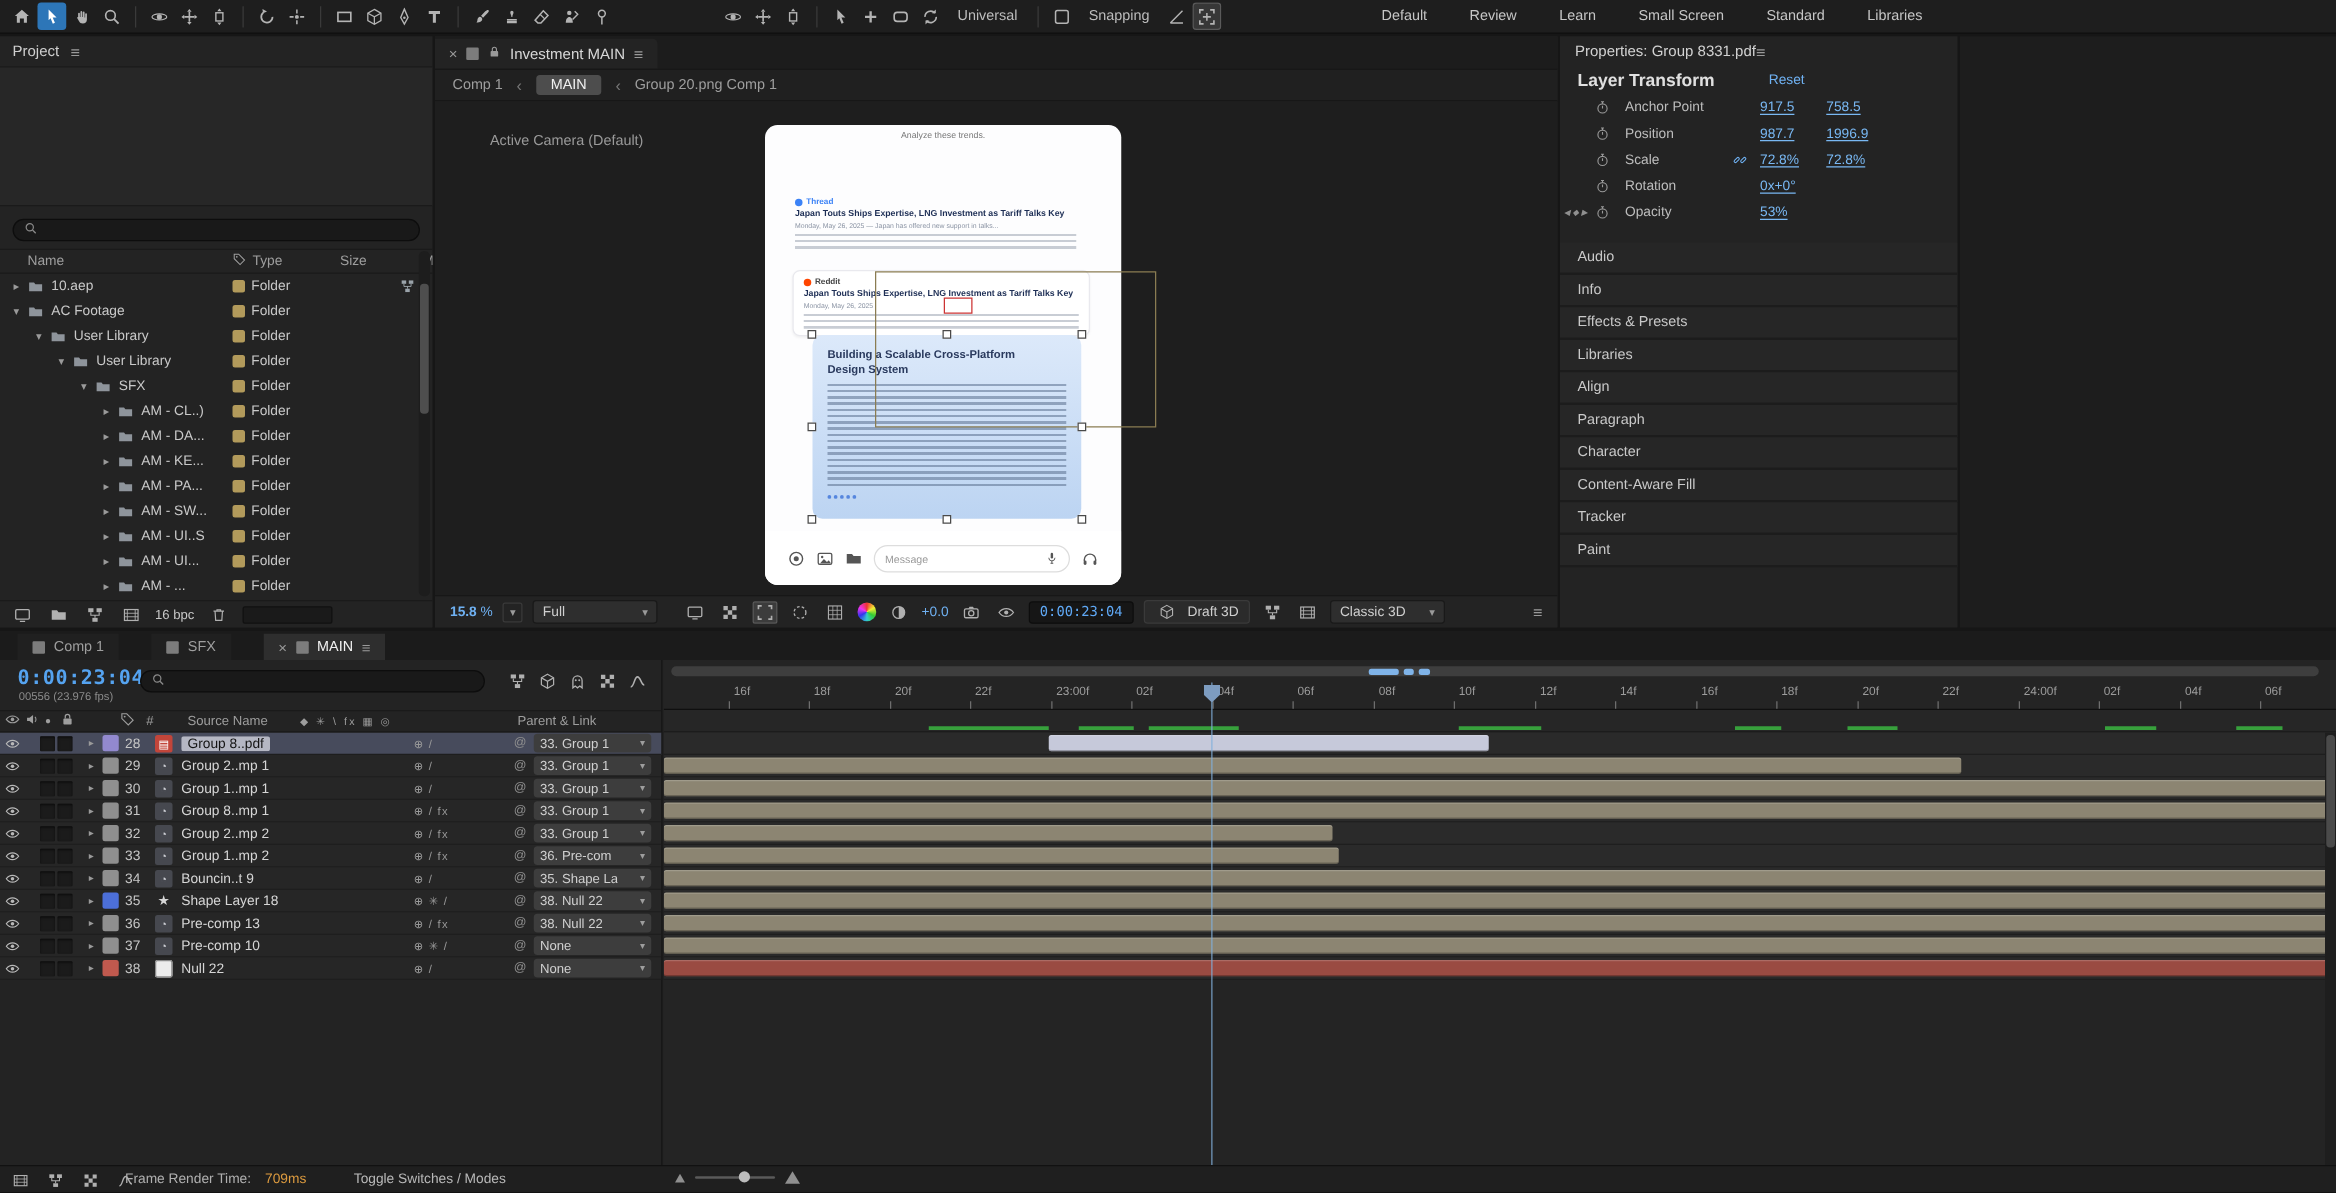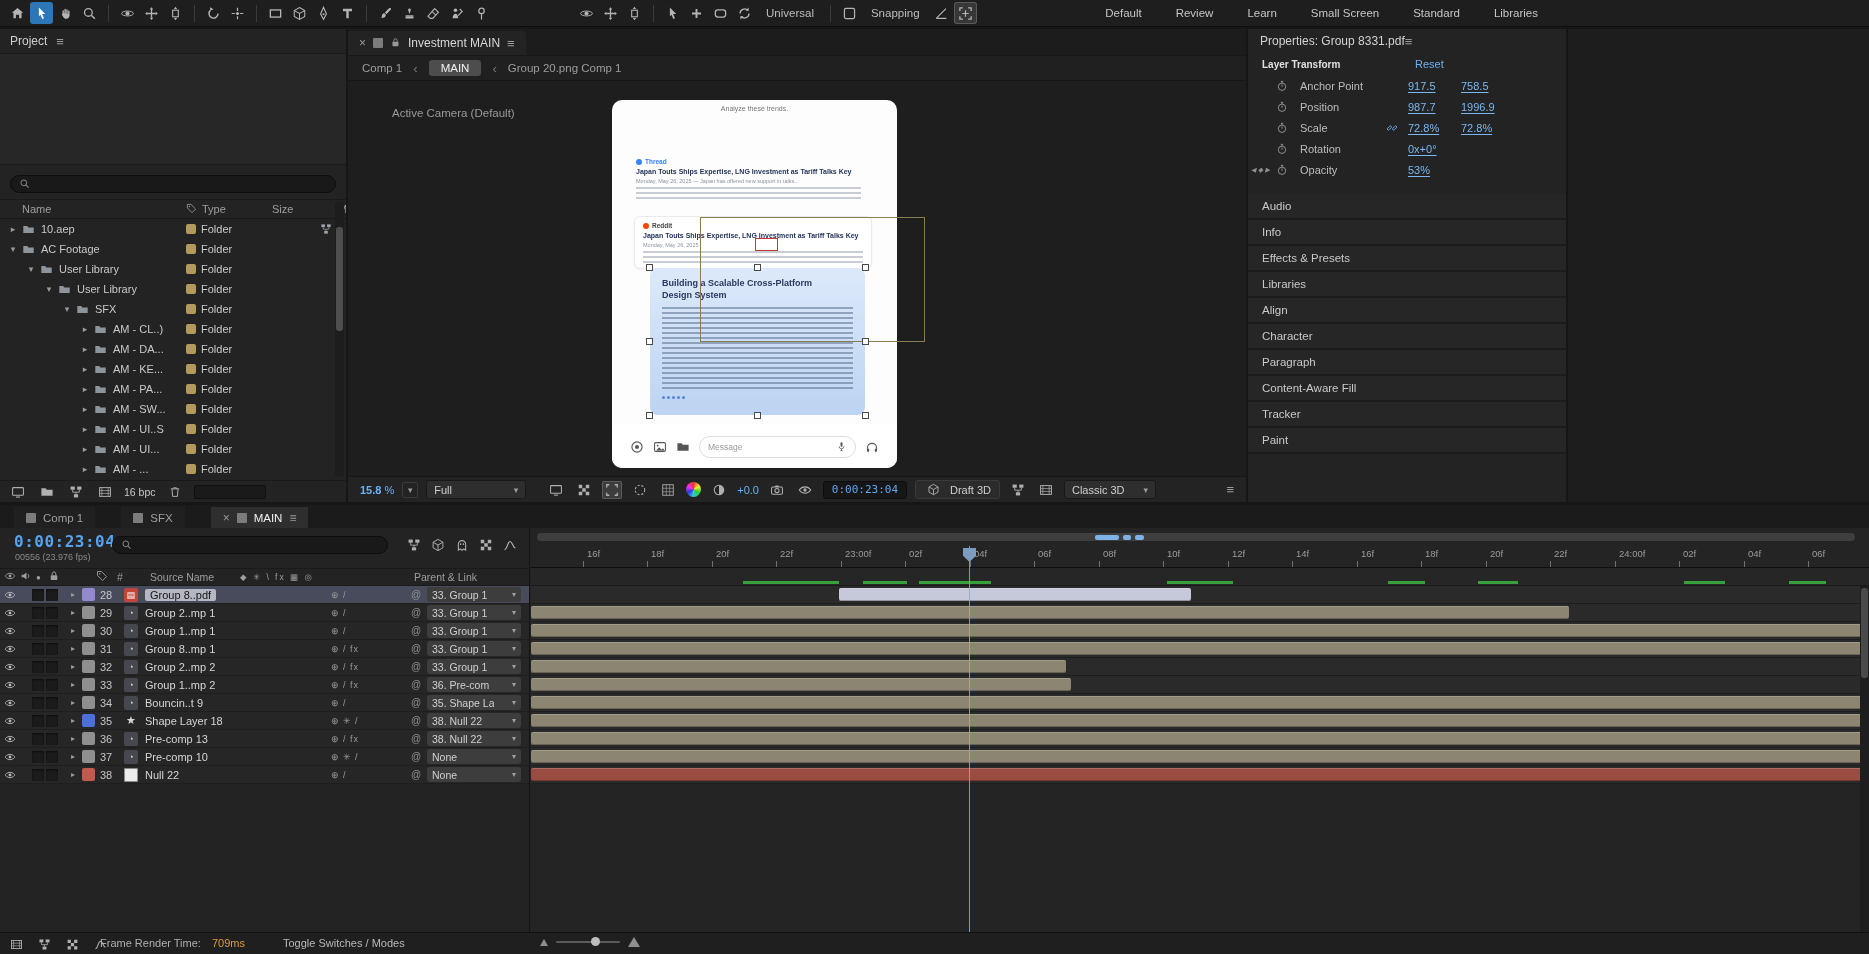--- a/index.html
+++ b/index.html
@@ -112,21 +112,21 @@
   .tcwell{min-width:84px;height:18px;background:#161616;border:1px solid #0d0d0d;border-radius:3px;color:#5fa8f5;display:inline-flex;align-items:center;justify-content:center;font-family:"DejaVu Sans Mono",monospace;font-size:11px;padding:0 6px}
   .d3btn{height:19px;display:inline-flex;align-items:center;gap:6px;padding:0 8px;color:#cfcfcf;background:#2b2b2b;border:1px solid #3a3a3a;border-radius:3px;white-space:nowrap}
   .d3btn svg{width:13px;height:13px;color:#b0b0b0}
   .cp-foot .mi{margin-left:auto}
 
   
   #props-panel{position:absolute;left:1248px;top:29px;width:318px;height:473px;background:#232323;overflow:hidden}
   #dock-empty{position:absolute;left:1568px;top:29px;width:301px;height:473px;background:#1d1d1d}
   .pr-head{height:24px;display:flex;align-items:center;padding:0 12px;color:#d2d2d2;font-size:12px}
   .pr-sec{height:22px;position:relative;display:flex;align-items:center;padding:0 14px}
-  .sectitle{font-weight:bold;font-size:10px;color:#e0e0e0}
+  .sectitle{font-weight:bold;font-size:14px;color:#e0e0e0}
   .reset{position:absolute;left:167px;color:#6fb1f2;font-size:11px}
   .pr-row{height:21px;position:relative}
   .kfnav{position:absolute;left:3px;top:50%;transform:translateY(-50%);display:flex;gap:2px;color:#8f8f8f;font-size:6.5px;align-items:center}
   .pr-row .sw{position:absolute;left:28px;top:50%;transform:translateY(-50%);color:#9a9a9a;display:inline-flex}
   .pr-row .sw svg{width:12px;height:12px}
   .plabel{position:absolute;left:52px;top:50%;transform:translateY(-50%);color:#bdbdbd}
   .linkic{position:absolute;left:138px;top:50%;transform:translateY(-50%);color:#6fb1f2;display:inline-flex}
   .linkic svg{width:12px;height:12px}
   .v{position:absolute;top:50%;transform:translateY(-50%);color:#79b8f3;text-decoration:underline;text-underline-offset:2px}
   .v1{left:160px}.v2{left:213px}
@@ -967,22 +967,22 @@
 
         </div>
       </div>
     <div class="pr-list">
 
     <div class="pr-item">Audio</div>
         <div class="pr-item">Info</div>
         <div class="pr-item">Effects &amp; Presets</div>
         <div class="pr-item">Libraries</div>
         <div class="pr-item">Align</div>
+        <div class="pr-item">Paragraph</div>
         <div class="pr-item">Character</div>
-        <div class="pr-item">Paragraph</div>
         <div class="pr-item">Content-Aware Fill</div>
         <div class="pr-item">Tracker</div>
         <div class="pr-item">Paint</div>
       </div>
   </div>
   <div id="dock-empty"></div>
 
   <div id="timeline-panel">
     <div class="tl-tabs">
 

